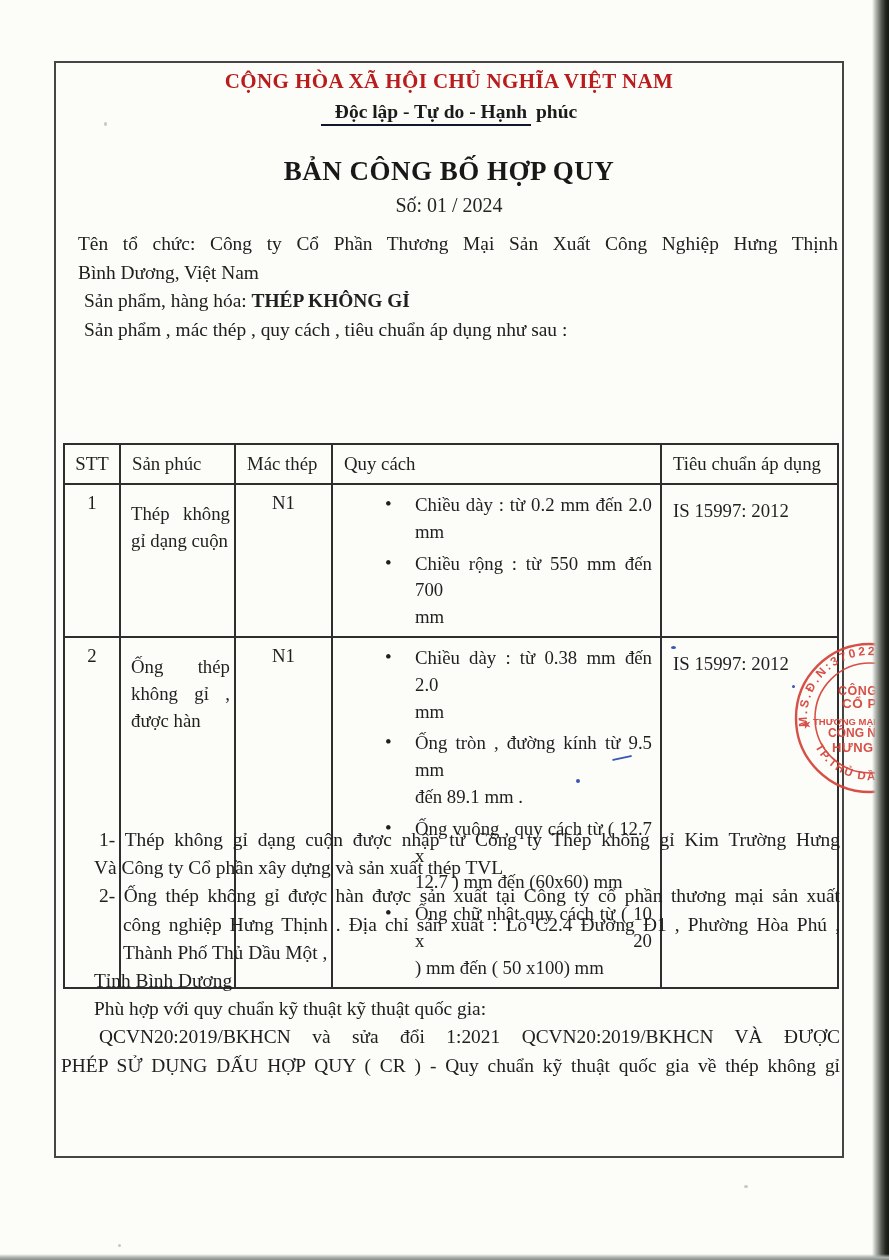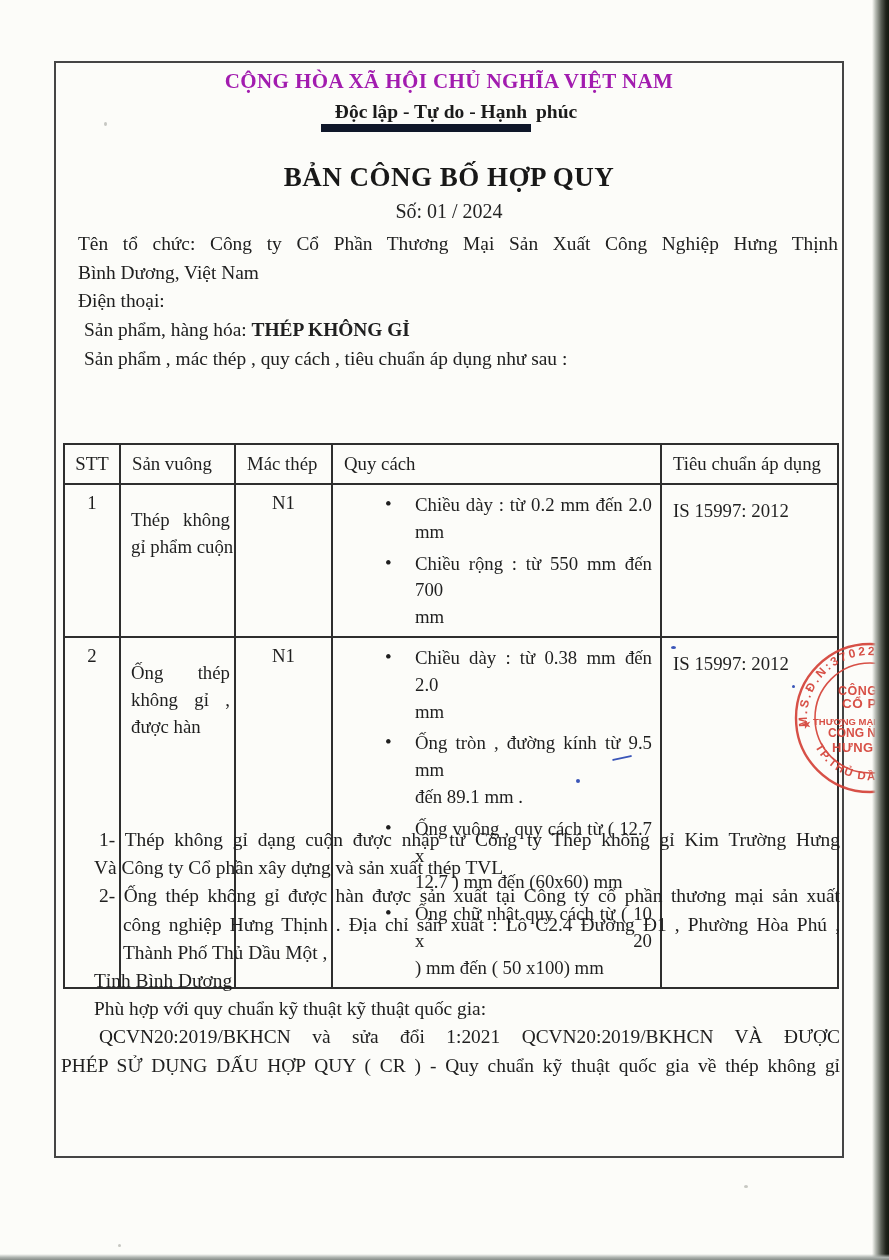--- a/index.html
+++ b/index.html
@@ -27,44 +27,44 @@
   .speck.gray{background:#9a9c96;opacity:.55;}
 
   
   .frame{
     position:absolute;left:54px;top:61px;width:790px;height:1097px;
     border:2px solid #454545;box-sizing:border-box;z-index:1;
   }
 
   
   .doc-header{position:absolute;top:6px;left:0;width:100%;text-align:center;}
-  .nat-title{font-size:21px;font-weight:bold;letter-spacing:.4px;color:#a21caf;white-space:nowrap;}
+  .nat-title{font-size:21px;font-weight:bold;letter-spacing:.4px;color:#b91c1c;white-space:nowrap;}
   .motto{margin-top:7px;font-size:19.5px;font-weight:bold;color:#1b1b1b;white-space:nowrap;}
-  .motto .u{display:inline-block;padding:0 4px 1px 14px;border-bottom:8px solid #0f172a;}
+  .motto .u{display:inline-block;padding:0 4px 1px 14px;border-bottom:2px solid #0f172a;}
   .doc-title{margin-top:30px;font-size:27px;font-weight:bold;letter-spacing:.5px;color:#181818;white-space:nowrap;}
   .doc-number{margin-top:7px;font-size:20px;color:#232323;}
 
   
   .info{position:absolute;left:22px;top:167px;width:760px;font-size:19.4px;line-height:28.7px;}
   .ln{white-space:nowrap;}
   .jl{white-space:normal;text-align:justify;text-align-last:justify;}
   .ind{padding-left:6px;}
   .b{font-weight:bold;}
 
   
   .doc-table{
     position:absolute;left:7px;top:380px;width:774px;
     border-collapse:collapse;table-layout:fixed;
     font-size:18.8px;color:#1f1f1f;
   }
   .doc-table th,.doc-table td{border:2px solid #2e2e2e;vertical-align:top;box-sizing:border-box;}
   .doc-table th{font-weight:normal;text-align:left;vertical-align:middle;padding:0 4px 0 11px;white-space:nowrap;}
   .doc-table th.center{text-align:center;padding:0;}
   .c-stt{text-align:center;padding-top:7px;}
-  .c-sp{padding:21px 6px 0 10px;line-height:27px;}
+  .c-sp{padding:15px 6px 0 10px;line-height:27px;}
   .c-mt{text-align:center;padding-top:7px;}
   .c-qc{padding:7px 0 0 0;}
   .c-tc{padding:15px 4px 0 11px;white-space:nowrap;}
   .qb{position:relative;padding-left:82px;margin-bottom:5px;line-height:26.8px;}
   .qb::before{content:"•";position:absolute;left:52px;top:-1px;font-size:19px;}
   .qt{width:237px;}
   .sp-lines{width:99px;}
 
   
   .notes{position:absolute;left:0;top:763px;width:784px;font-size:19.4px;line-height:28.2px;}
@@ -87,48 +87,47 @@
     <div class="doc-header">
       <div class="nat-title">CỘNG HÒA XÃ HỘI CHỦ NGHĨA VIỆT NAM</div>
       <div class="motto"><span class="u">Độc lập - Tự do - Hạnh</span><span> phúc</span></div>
       <div class="doc-title">BẢN CÔNG BỐ HỢP QUY</div>
       <div class="doc-number">Số: 01 / 2024</div>
     </div>
 
     <div class="info">
       <div class="ln jl">Tên tổ chức: Công ty Cổ Phần Thương Mại Sản Xuất Công Nghiệp Hưng Thịnh</div>
       <div class="ln">Bình Dương, Việt Nam</div>
-      <div class="ln">Điện thoại:</div>
       <div class="ln ind"><span>Sản phẩm, hàng hóa: </span><span class="b">THÉP KHÔNG GỈ</span></div>
       <div class="ln ind">Sản phẩm , mác thép , quy cách , tiêu chuẩn áp dụng như sau :</div>
     </div>
 
     <table class="doc-table">
       <colgroup>
         <col style="width:56px">
           <col style="width:115px">
           <col style="width:97px">
           <col style="width:329px">
           <col style="width:177px">
       </colgroup>
       <tbody>
           <tr style="height:40px">
         <th class="center">STT</th>
-        <th>Sản vuông</th>
+        <th>Sản phúc</th>
         <th>Mác thép</th>
         <th>Quy cách</th>
         <th>Tiêu chuẩn áp dụng</th>
       </tr>
 
       <tr style="height:100px">
         <td class="c-stt">1</td>
         <td class="c-sp">
           <div class="sp-lines">
             <div class="ln jl">Thép không</div>
-            <div class="ln">gỉ phẩm cuộn</div>
+            <div class="ln">gỉ dạng cuộn</div>
           </div>
         </td>
         <td class="c-mt">N1</td>
         <td class="c-qc">
           <div class="qb">
             <div class="qt">
                   <div class="ln jl">Chiều dày : từ 0.2 mm đến 2.0 mm</div>
                 </div>
           </div>
           <div class="qb">

